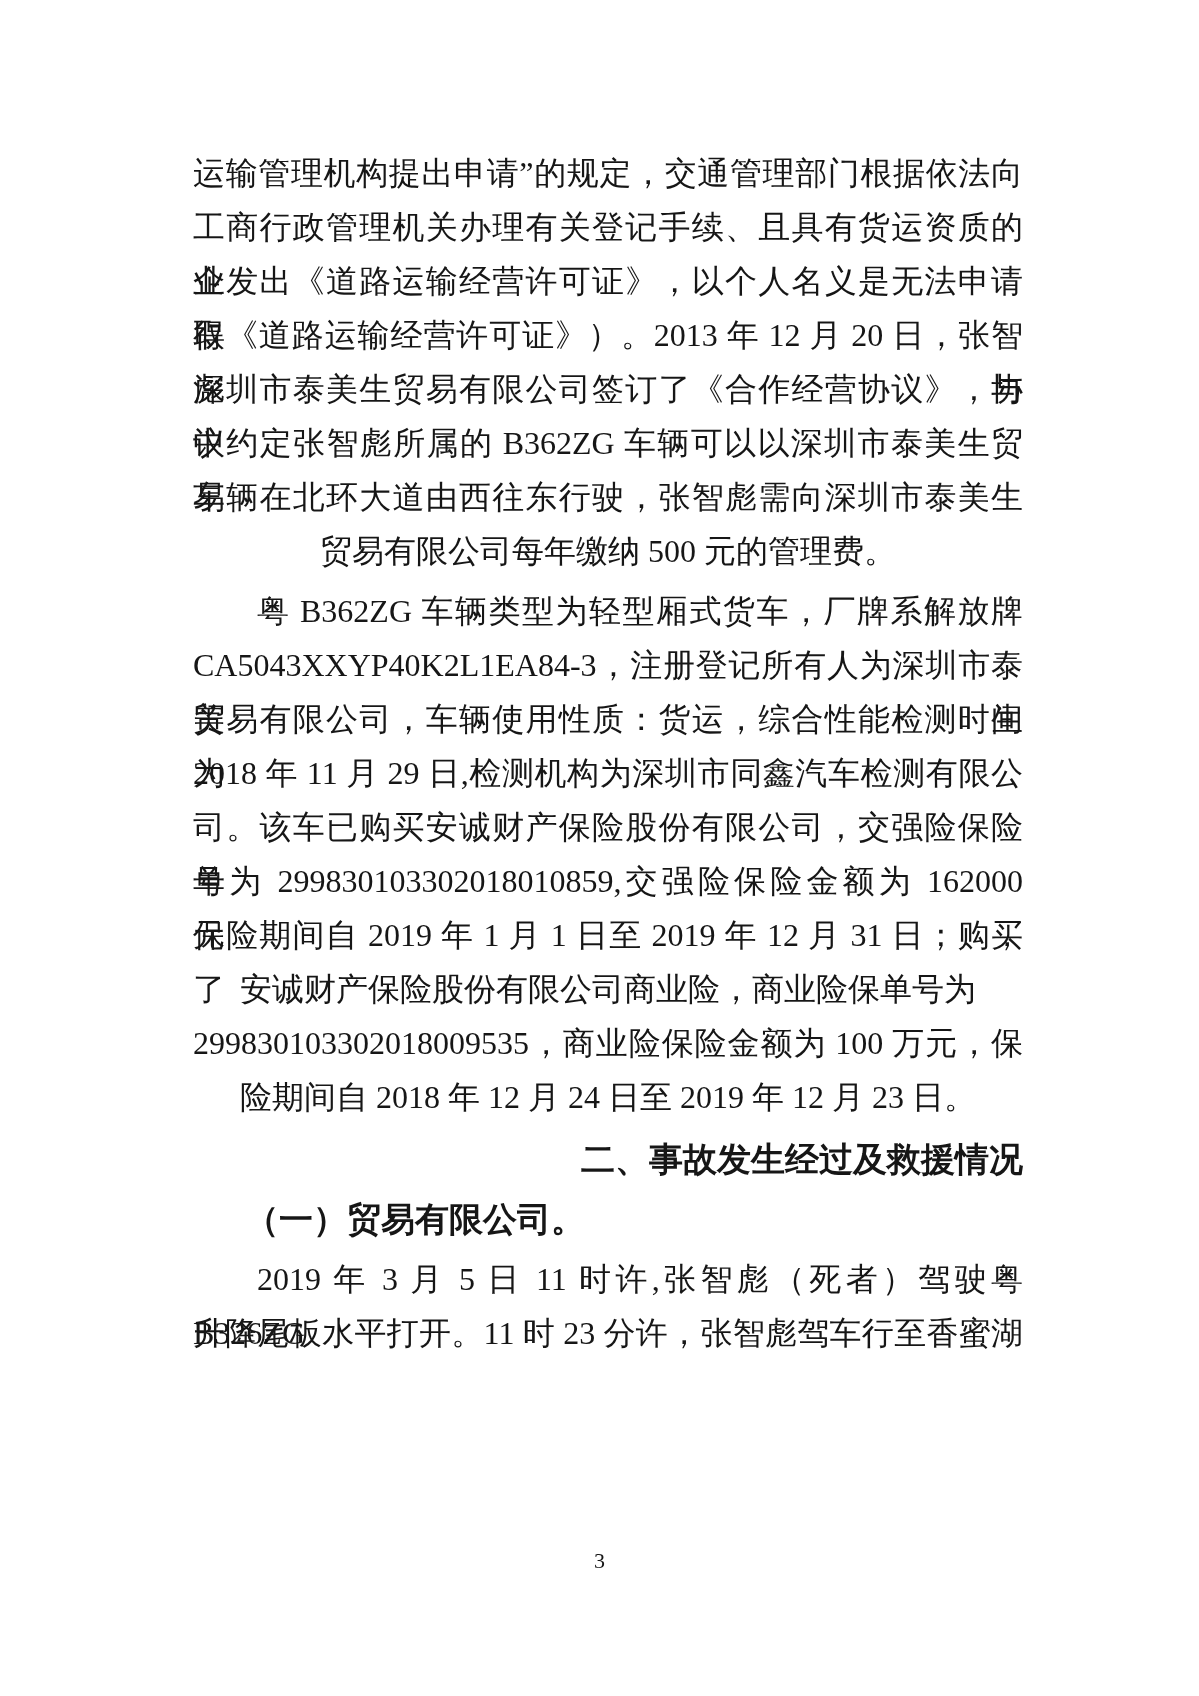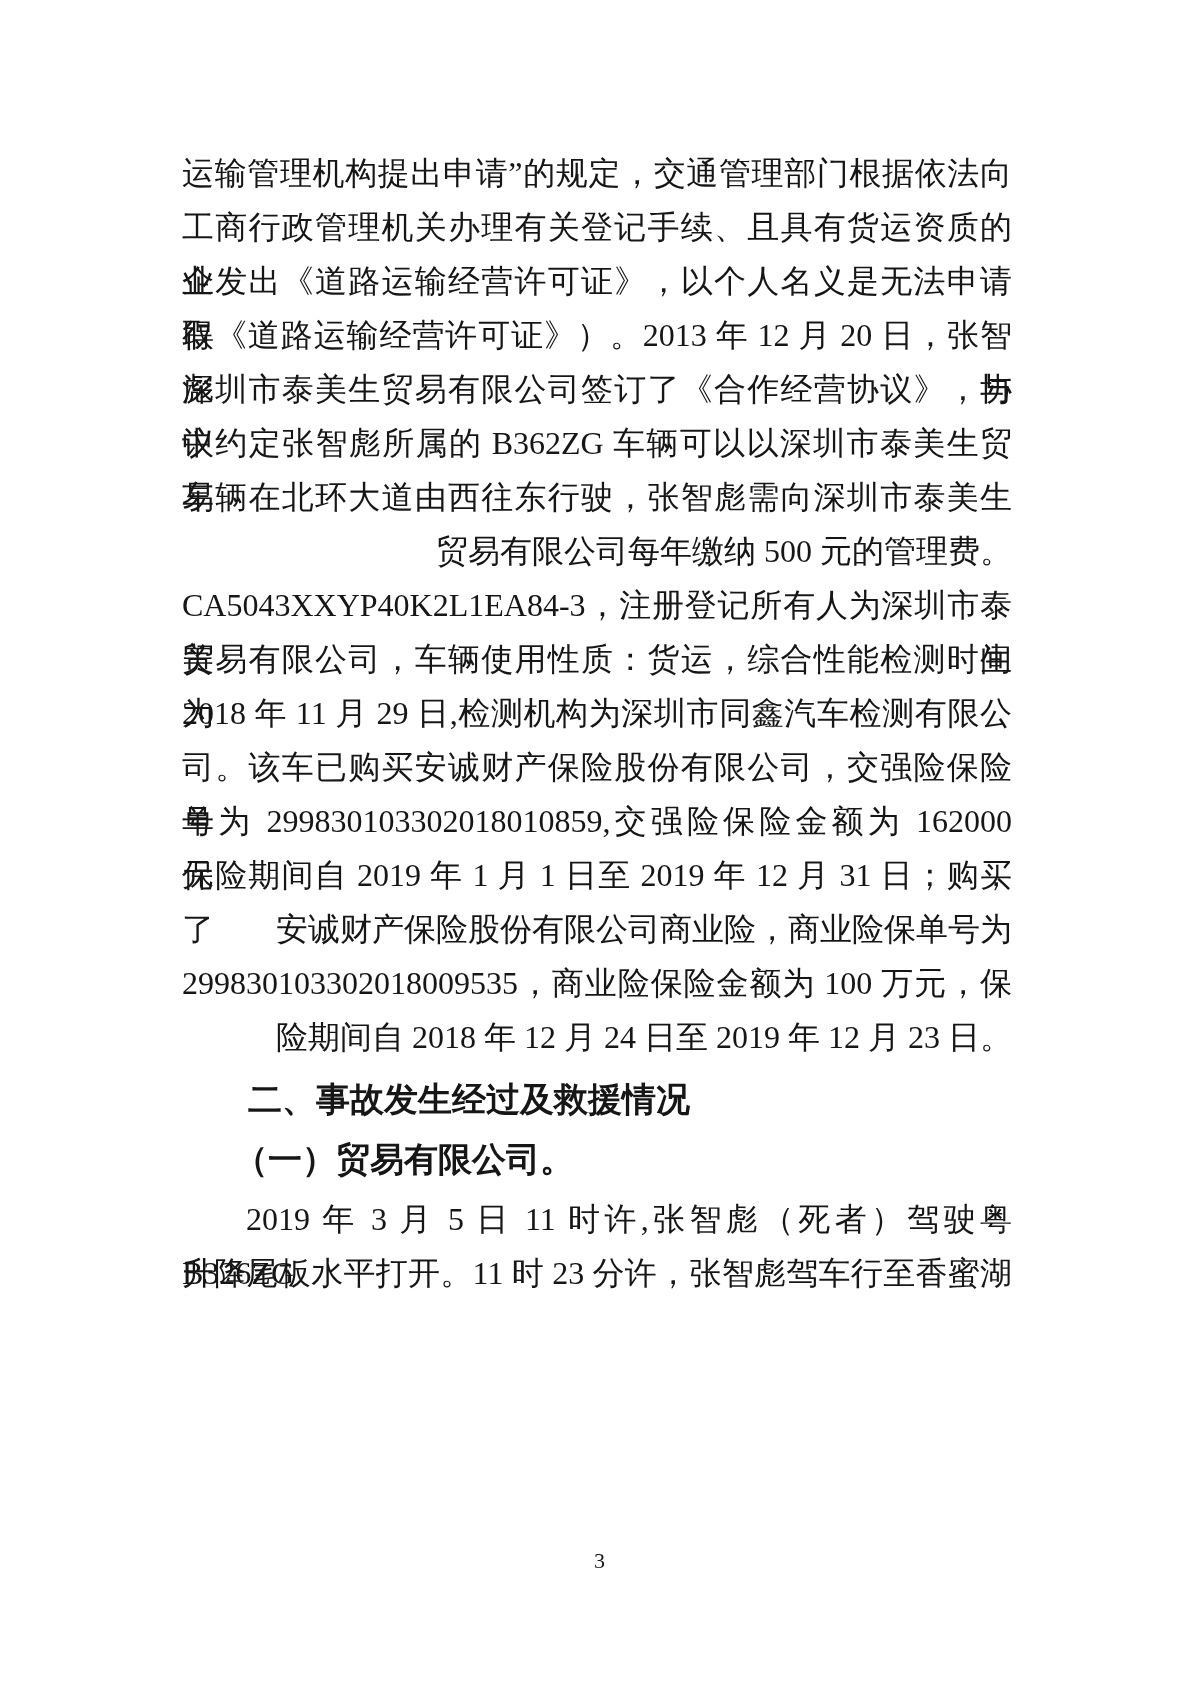--- a/index.html
+++ b/index.html
@@ -12,47 +12,48 @@
     width: 1199px;
     height: 1696px;
     margin: 0 auto;
     background: #ffffff;
     overflow: hidden;
     font-family: "Liberation Serif", "DejaVu Serif", serif;
     color: #161616;
   }
   .content {
     position: absolute;
-    left: 182px;
+    left: 193px;
     top: 146px;
     width: 830px;
   }
   .line {
     height: 54px;
     line-height: 54px;
     font-size: 32px;
     white-space: nowrap;
   }
   .line.justify {
     white-space: normal;
     text-align: justify;
     text-align-last: justify;
   }
   .line.end {
-    text-align: right;
+    text-align: center;
   }
   .line.indent {
     text-indent: 64px;
   }
   .line.heading {
     font-family: "Liberation Sans", "DejaVu Sans", sans-serif;
     font-weight: 700;
     font-size: 34px;
     text-indent: 66px;
     margin-top: 8px;
+    text-align: right;
   }
   .line.subheading {
     font-family: "Liberation Sans", "DejaVu Sans", sans-serif;
     font-weight: 700;
     font-size: 34px;
     text-indent: 52px;
     margin-top: 6px;
   }
   .line.para-start {
     margin-top: 6px;
@@ -74,20 +75,21 @@
 <div class="page">
   <div class="content">
       <div class="line justify">运输管理机构提出申请”的规定，交通管理部门根据依法向</div>
       <div class="line justify">工商行政管理机关办理有关登记手续、且具有货运资质的企</div>
       <div class="line justify">业发出《道路运输经营许可证》，以个人名义是无法申请取</div>
       <div class="line justify">得《道路运输经营许可证》）。2013 年 12 月 20 日，张智彪与</div>
       <div class="line justify">深圳市泰美生贸易有限公司签订了《合作经营协议》，协议</div>
       <div class="line justify">中约定张智彪所属的 B362ZG 车辆可以以深圳市泰美生贸易</div>
       <div class="line justify">车辆在北环大道由西往东行驶，张智彪需向深圳市泰美生</div>
       <div class="line end">贸易有限公司每年缴纳 500 元的管理费。</div>
+      <div class="line justify indent para-start">粤 B362ZG 车辆类型为轻型厢式货车，厂牌系解放牌</div>
       <div class="line justify">CA5043XXYP40K2L1EA84-3，注册登记所有人为深圳市泰美生</div>
       <div class="line justify">贸易有限公司，车辆使用性质：货运，综合性能检测时间为</div>
       <div class="line justify">2018 年 11 月 29 日,检测机构为深圳市同鑫汽车检测有限公</div>
       <div class="line justify">司。该车已购买安诚财产保险股份有限公司，交强险保险单</div>
       <div class="line justify">号为 299830103302018010859,交强险保险金额为 162000 元，</div>
       <div class="line justify">保险期间自 2019 年 1 月 1 日至 2019 年 12 月 31 日；购买了</div>
       <div class="line end">安诚财产保险股份有限公司商业险，商业险保单号为</div>
       <div class="line justify">299830103302018009535，商业险保险金额为 100 万元，保</div>
       <div class="line end">险期间自 2018 年 12 月 24 日至 2019 年 12 月 23 日。</div>
       <div class="line heading">二、事故发生经过及救援情况</div>

